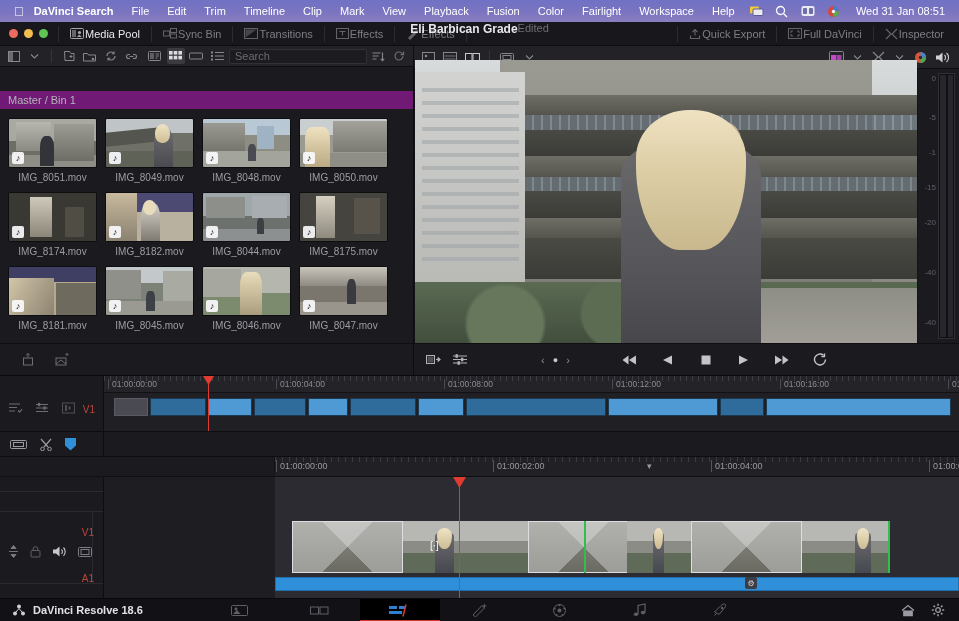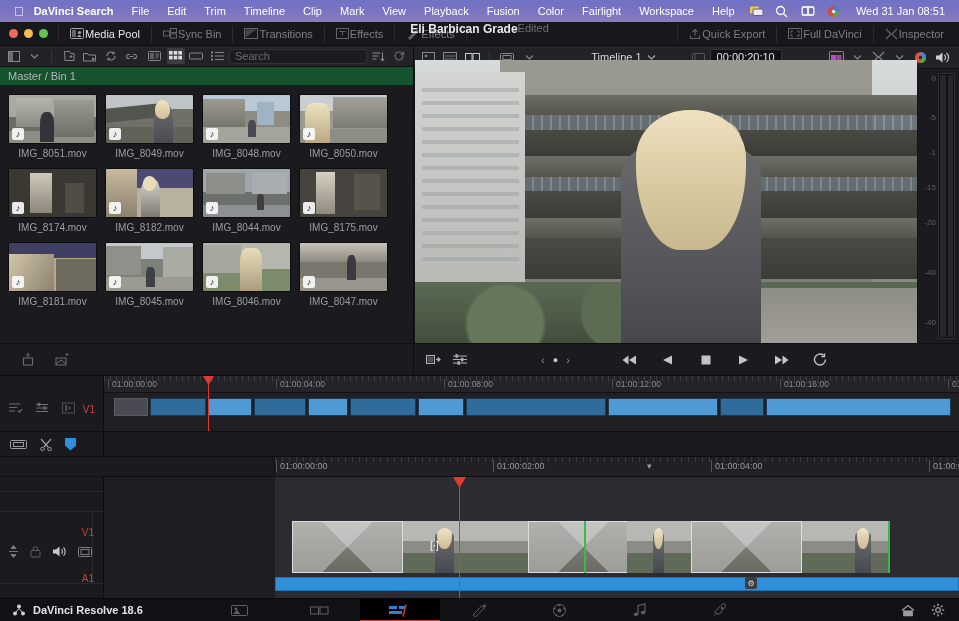--- a/index.html
+++ b/index.html
@@ -71,21 +71,21 @@
     display:flex; align-items:center; padding:0 5px; color:#6a6a72; font-size:11px; max-width:170px;
   }
   .searchbox input {
     background:transparent; border:0; outline:0; color:#c8c8cc; font-size:11px; width:100%;
     font-family:"Liberation Sans", sans-serif;
   }
   .searchbox input::placeholder { color:#6a6a72; }
 
   
   .breadcrumb { height:18px; flex:0 0 18px; display:flex; align-items:center; padding:0 8px;
-                color:#b4b4ba; font-size:11px; background:#14532d; }
+                color:#b4b4ba; font-size:11px; background:#701a75;margin-top:24px; }
 
   
   .pool { flex:1 1 auto; overflow:hidden; padding:6px 4px 0 4px; background:#1b1b1f; }
   .prow { display:flex; }
   .pcell { width:97px; padding:3px 4px 6px 4px; }
   .thumb {
     width:89px; height:50px; border-radius:2px; position:relative; overflow:hidden;
     background:#2a2a30; border:1px solid #0e0e11;
   }
   .thumb .sky   { position:absolute; inset:0; }
@@ -674,36 +674,20 @@
               <rect x="0.5" y="1.5" width="13" height="8" rx="1" fill="none" stroke="#86868e"></rect>
               <rect x="3" y="3.5" width="8" height="4" fill="none" stroke="#86868e"></rect>
             </svg>
         </div>
         <div class="ticon">
           <svg width="9" height="6" viewBox="0 0 9 6">
               <path d="M1 1.5L4.5 5 8 1.5" stroke="#86868e" fill="none" stroke-width="1.1"></path>
             </svg>
         </div>
 
-        <div class="vb-center">
-          <span class="tl-name">Timeline 1</span>
-          <span style="display:flex">
-            <svg width="9" height="6" viewBox="0 0 9 6">
-                <path d="M1 1.5L4.5 5 8 1.5" stroke="#aaaab2" fill="none" stroke-width="1.1"></path>
-              </svg>
-          </span>
-          <span style="width:26px"></span>
-          <span style="display:flex;opacity:.55">
-            <svg width="13" height="11" viewBox="0 0 13 11">
-                <rect x="0.5" y="1.5" width="12" height="8" rx="1" fill="none" stroke="#7e7e86"></rect>
-                <path d="M3 1.5v8" stroke="#7e7e86"></path>
-              </svg>
-          </span>
-          <span class="tc-chip">00:00:20:10</span>
-        </div>
 
         <div class="vb-right">
           <div class="ticon">
             <svg width="15" height="12" viewBox="0 0 15 12">
                 <rect x="0.5" y="0.5" width="14" height="11" rx="1" fill="none" stroke="#86868e"></rect>
                 <rect x="2" y="4" width="5" height="6" fill="#c44ac9"></rect>
                 <rect x="7.5" y="4" width="5" height="6" fill="#c44ac9" opacity=".8"></rect>
               </svg>
           </div>
           <div class="ticon">

